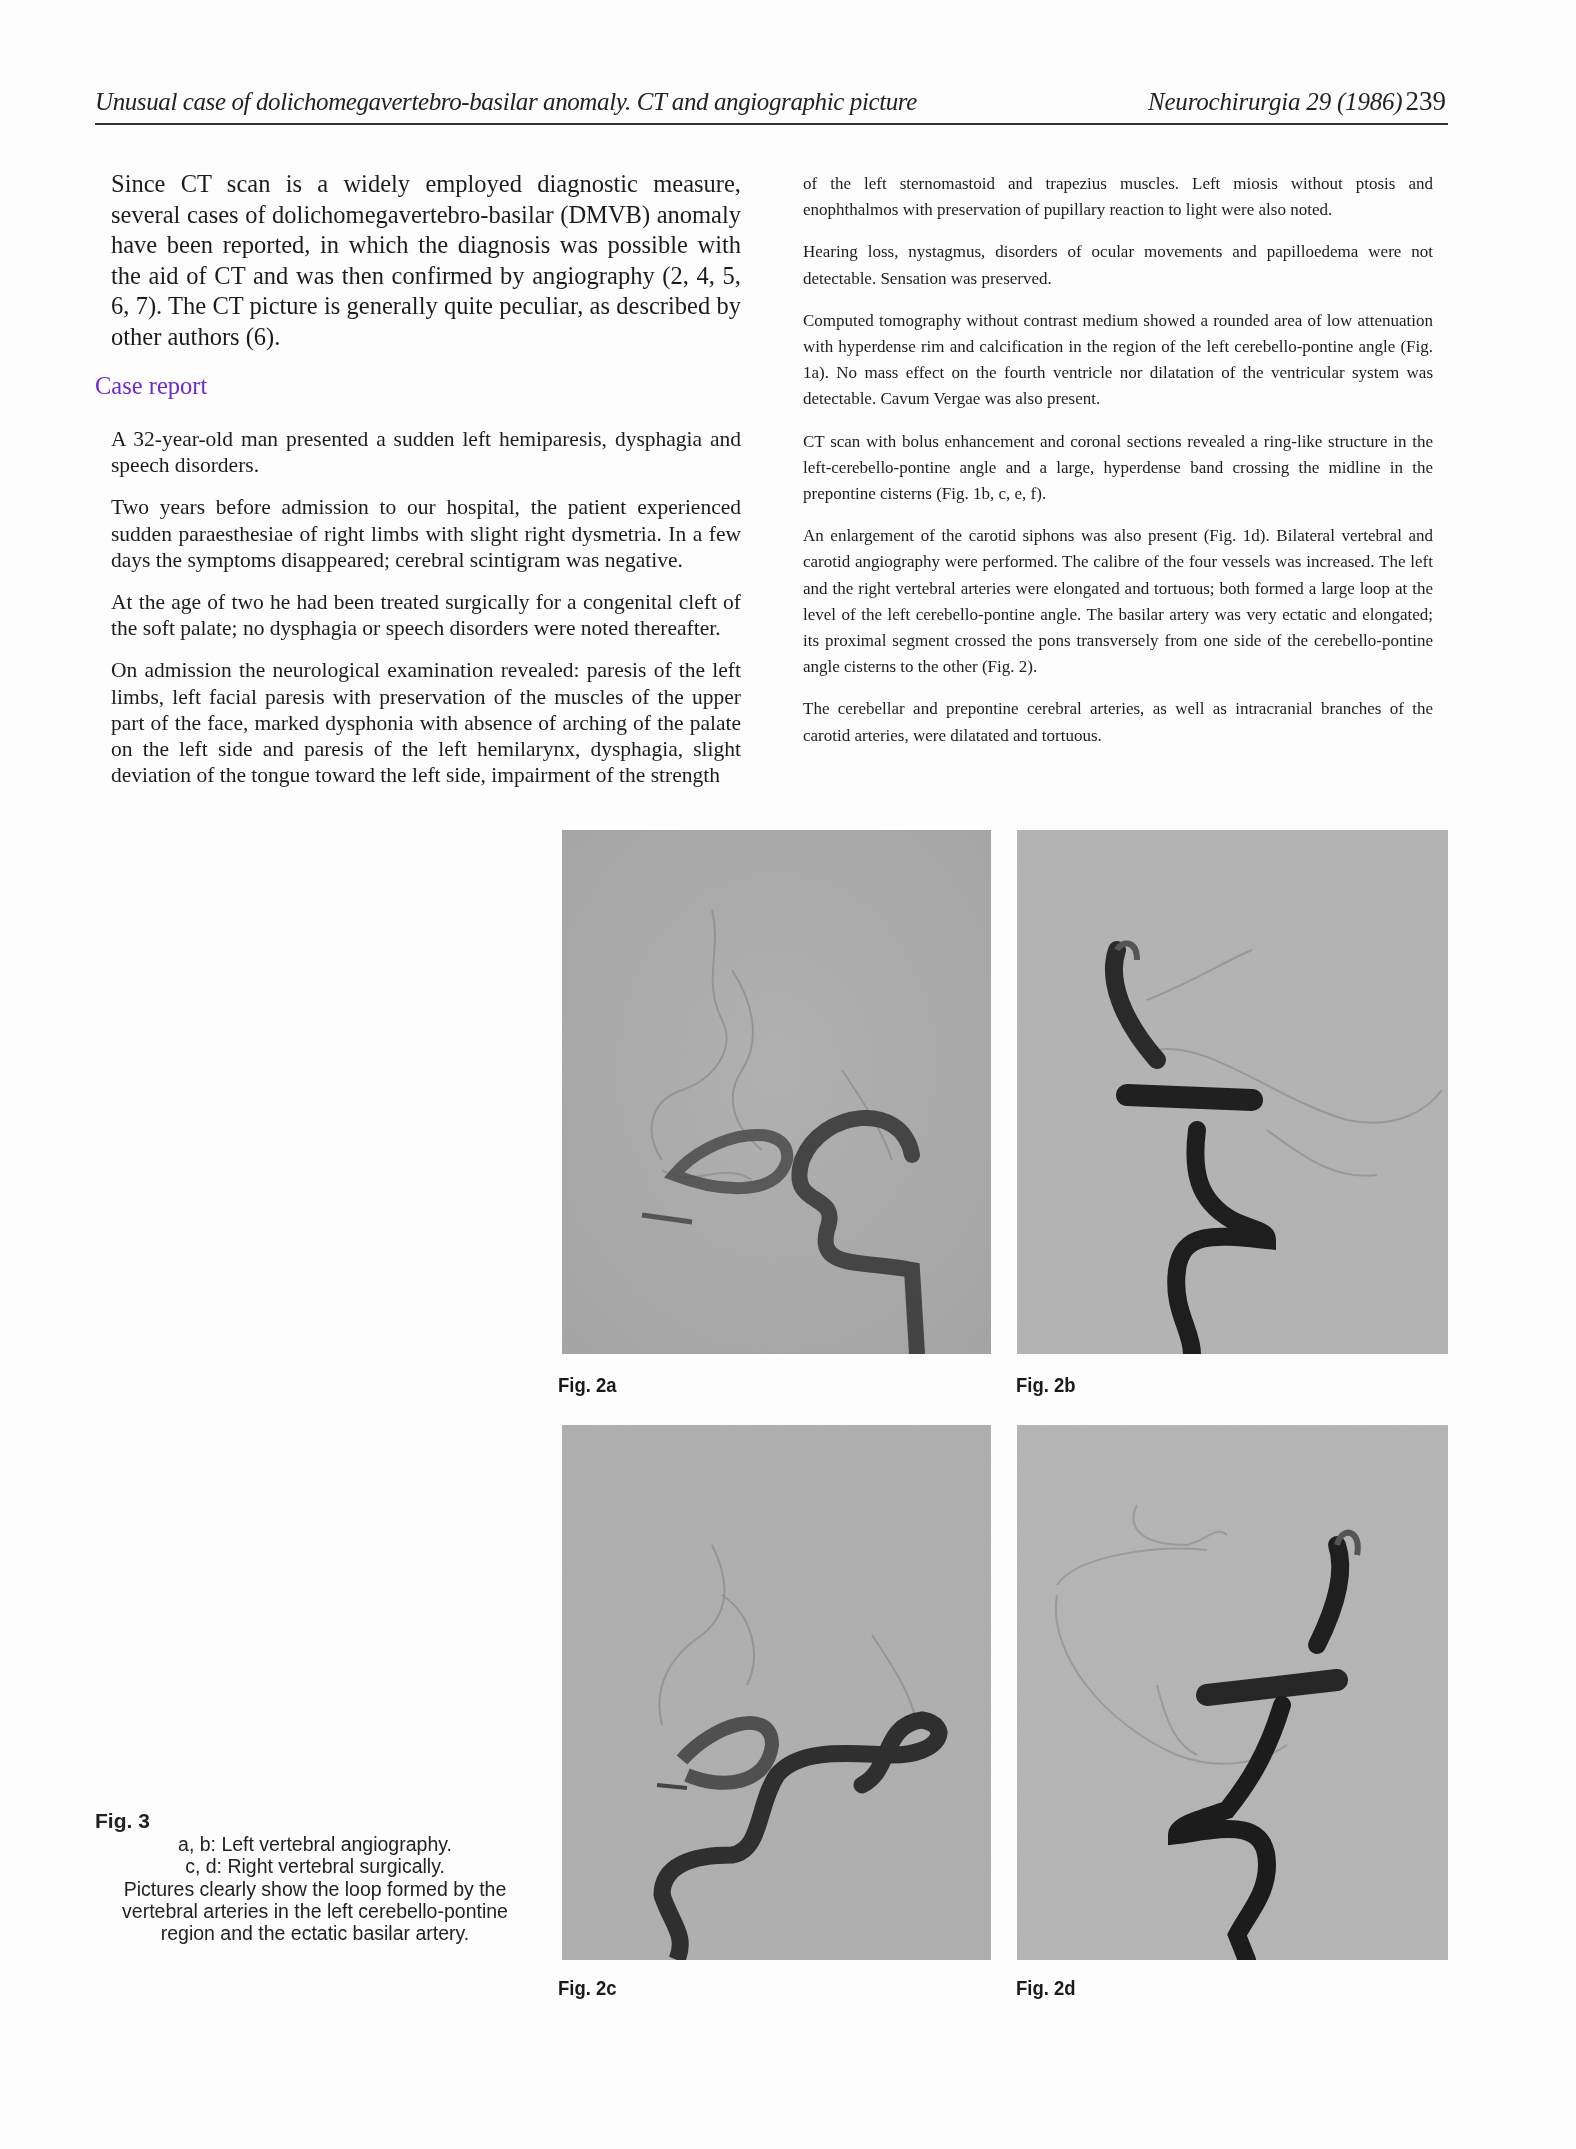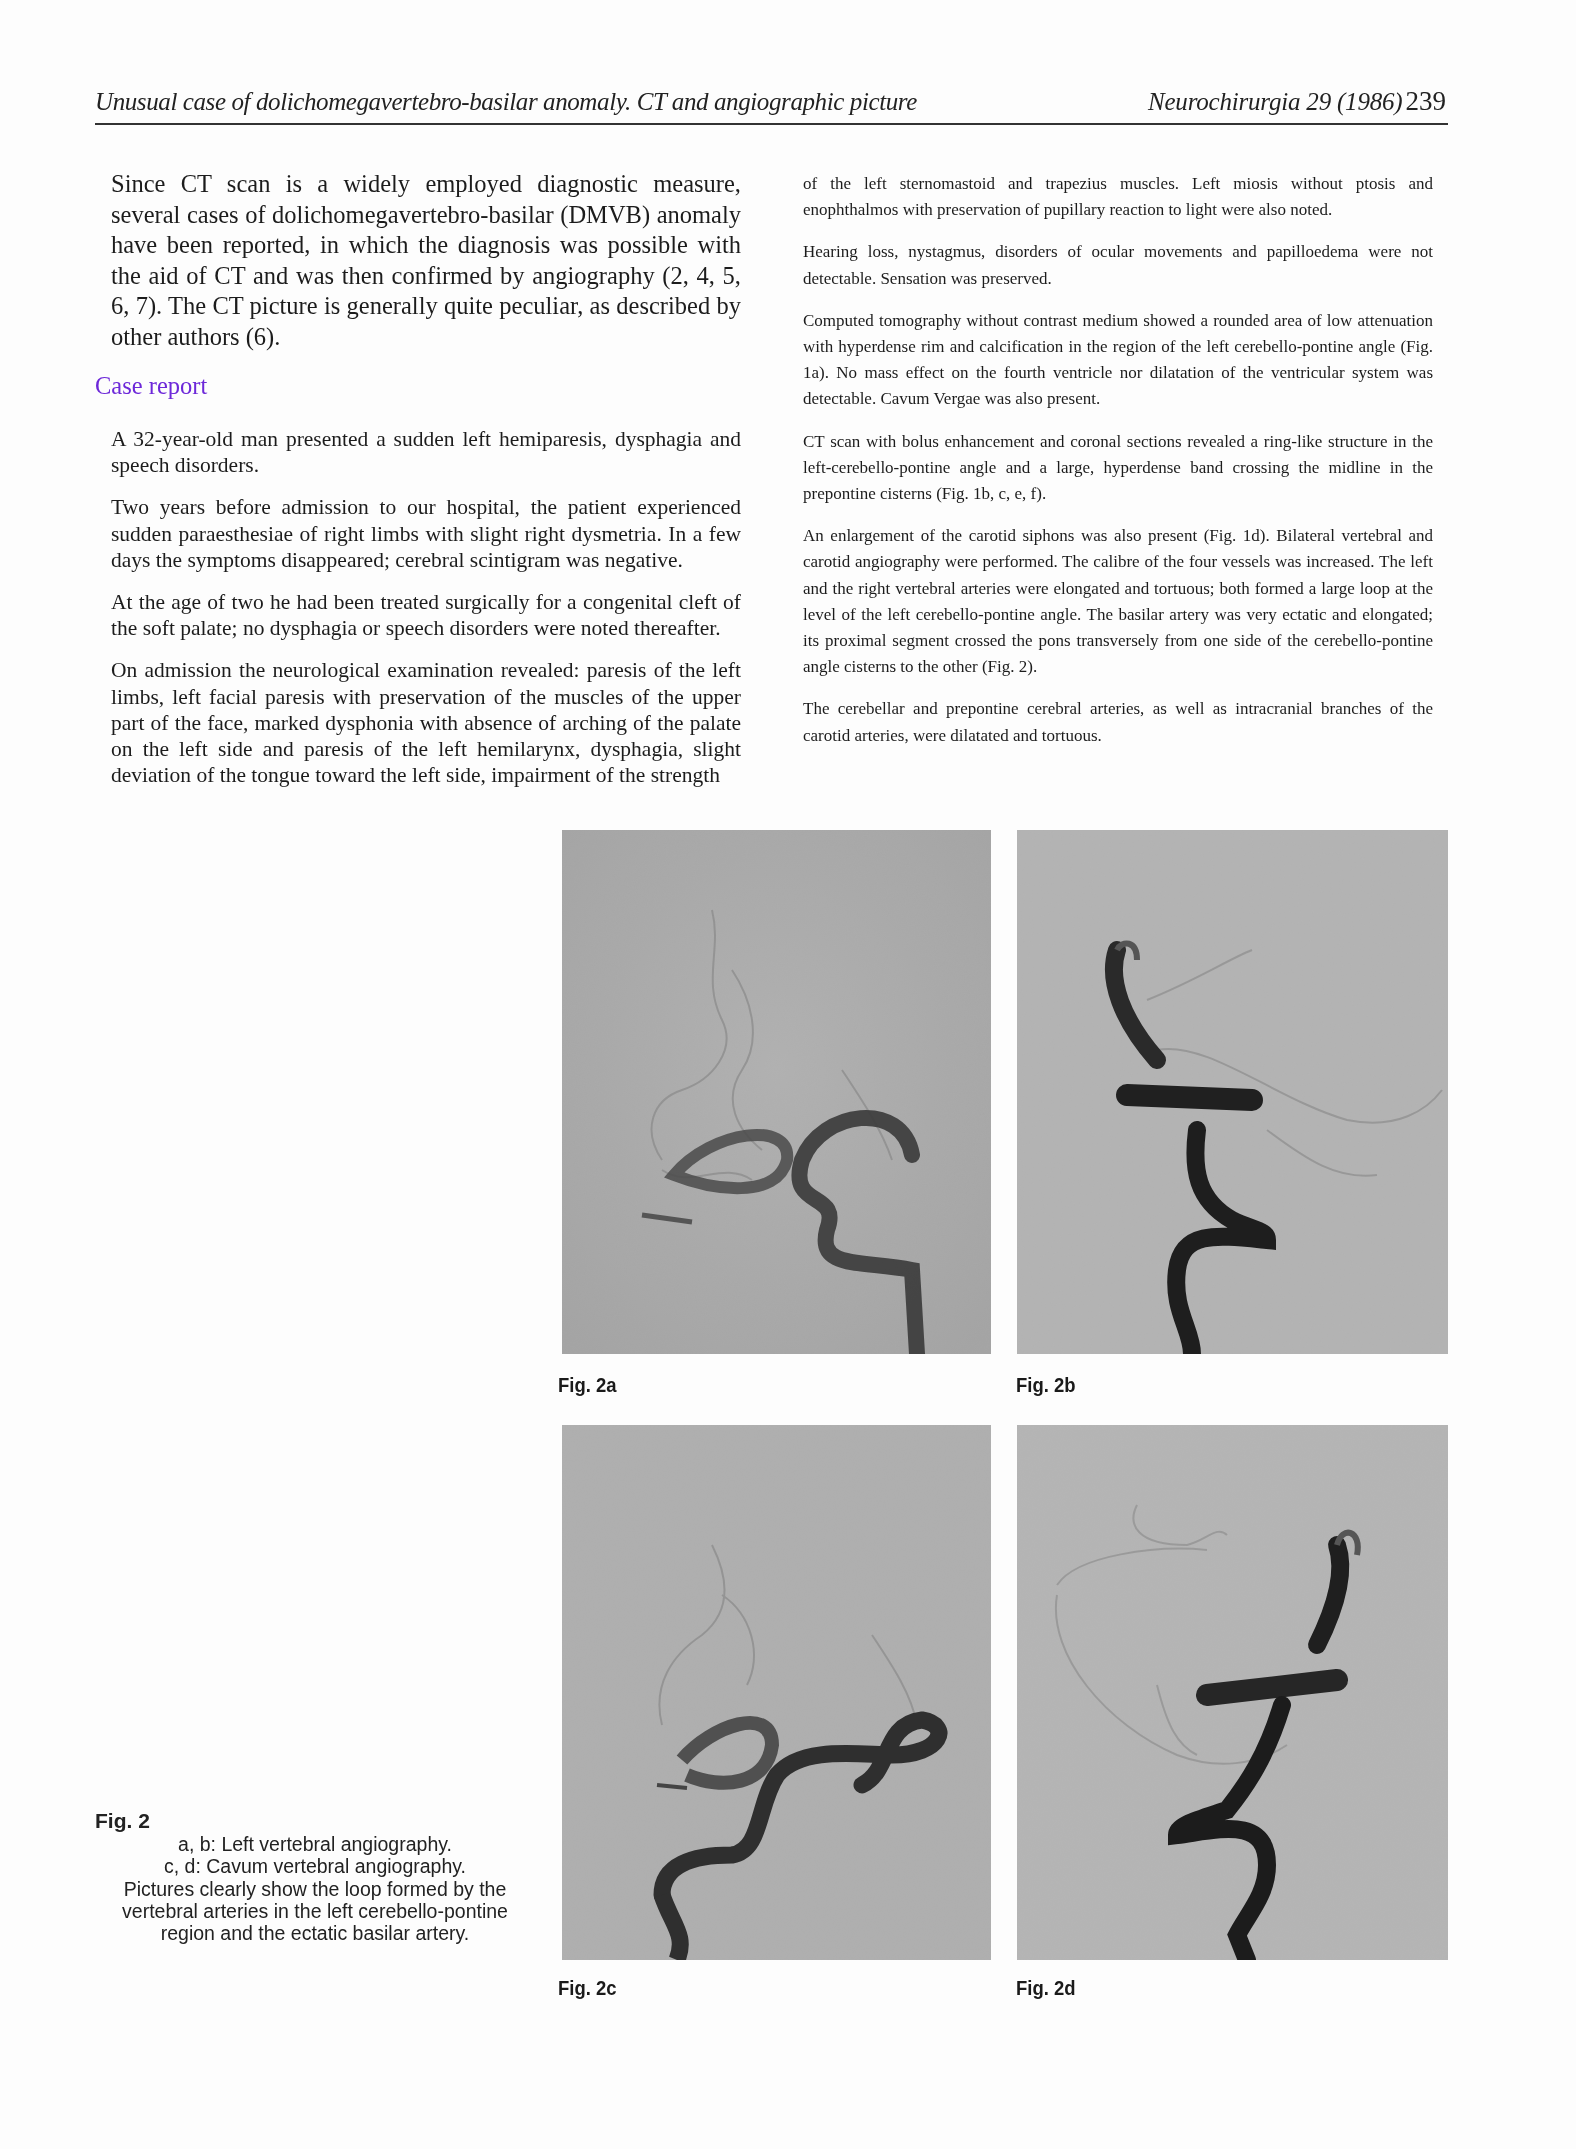--- a/index.html
+++ b/index.html
@@ -154,19 +154,19 @@
       </g>
       <path d="M320 120 C330 150 315 190 300 220" fill="none" stroke="#1f1f1f" stroke-width="18" stroke-linecap="round"></path>
       <path d="M190 270 L320 255" stroke="#262626" stroke-width="22" stroke-linecap="round"></path>
       <path d="M265 280 C250 330 230 360 210 385 C180 395 160 400 160 410 C200 405 250 390 250 440 C250 470 230 490 220 510 L230 535" fill="none" stroke="#1c1c1c" stroke-width="18" stroke-linecap="round"></path>
       <path d="M320 120 C325 100 345 105 340 130" fill="none" stroke="#555" stroke-width="6"></path>
     </svg>
   </div>
   <div class="fig-label lbl-2d">Fig. 2d</div>
 
   <div class="caption">
-    <span class="cap-title">Fig. 2</span>
+    <span class="cap-title">Fig. 3</span>
     <span class="cap-line">a, b: Left vertebral angiography.</span>
-    <span class="cap-line">c, d: Cavum vertebral angiography.</span>
+    <span class="cap-line">c, d: Right vertebral surgically.</span>
     <span class="cap-line">Pictures clearly show the loop formed by the vertebral arteries in the left cerebello-pon­tine region and the ectatic basilar artery.</span>
   </div>
 
 </div>
 
 </body></html>

